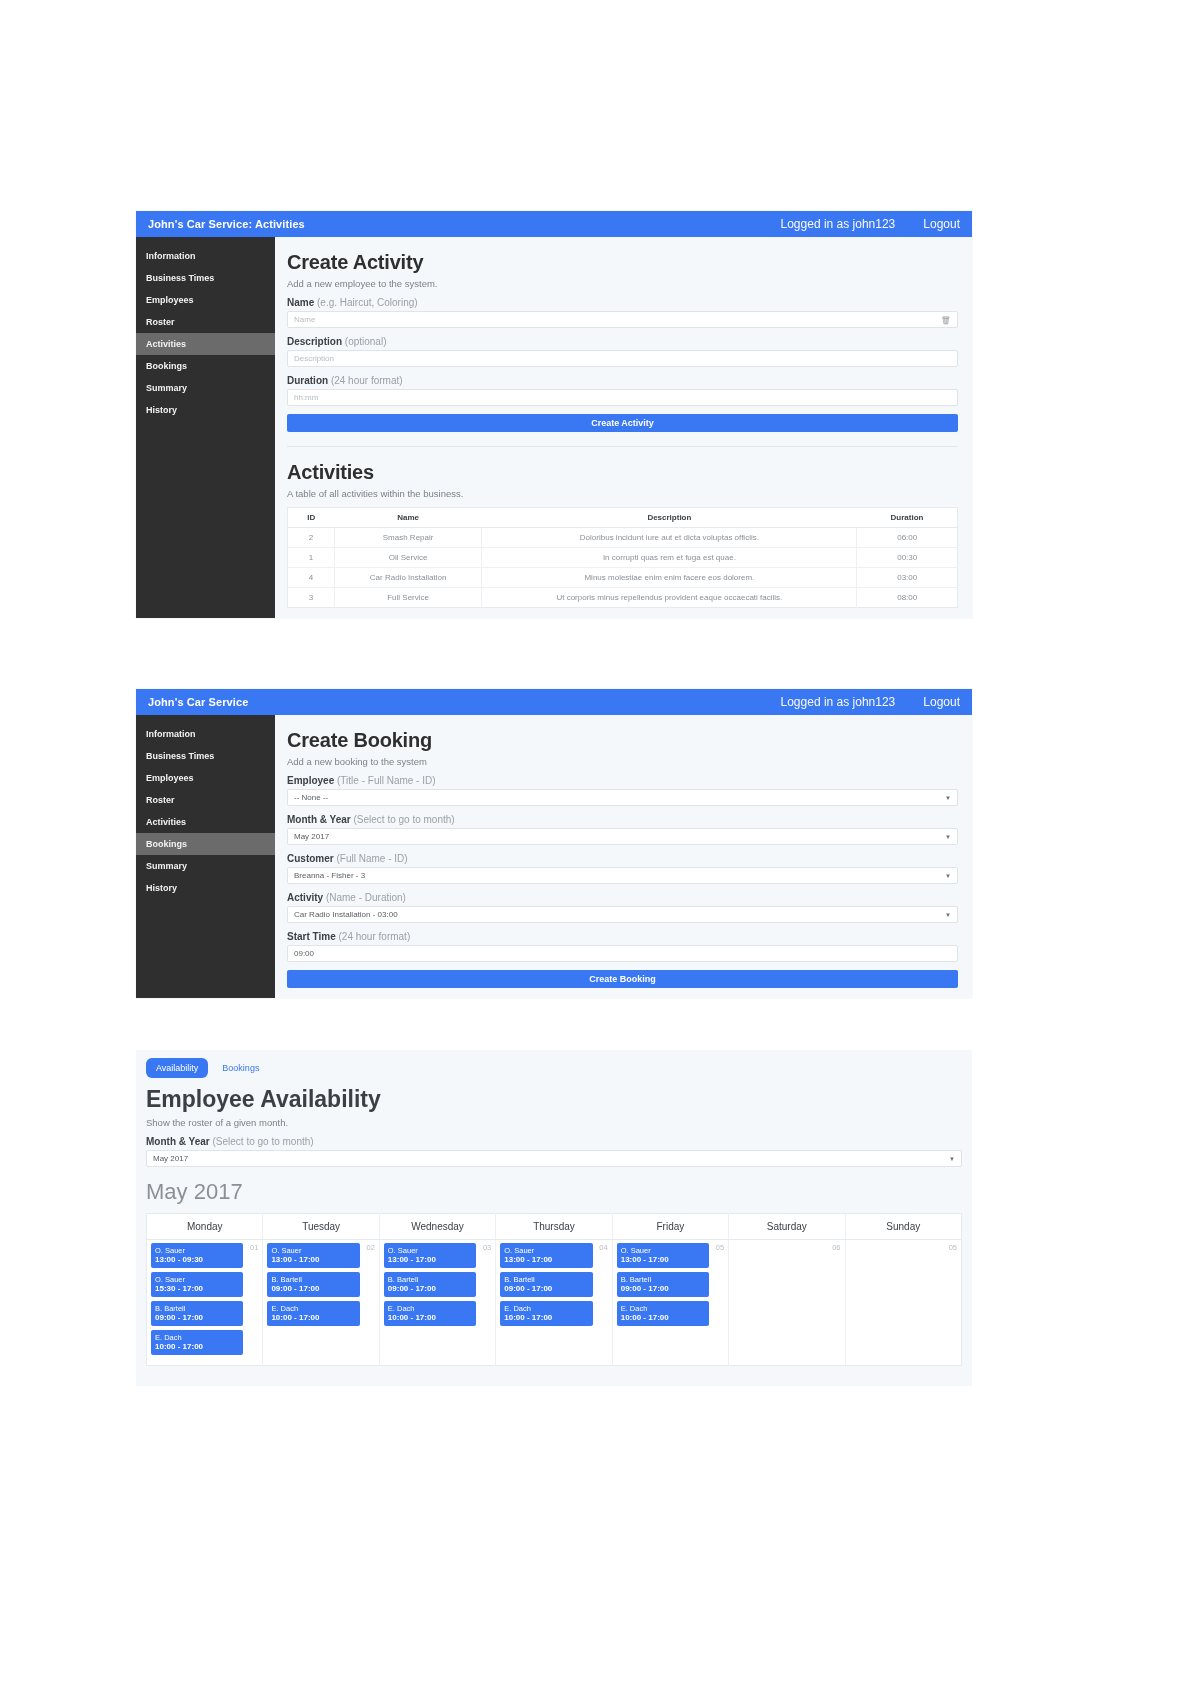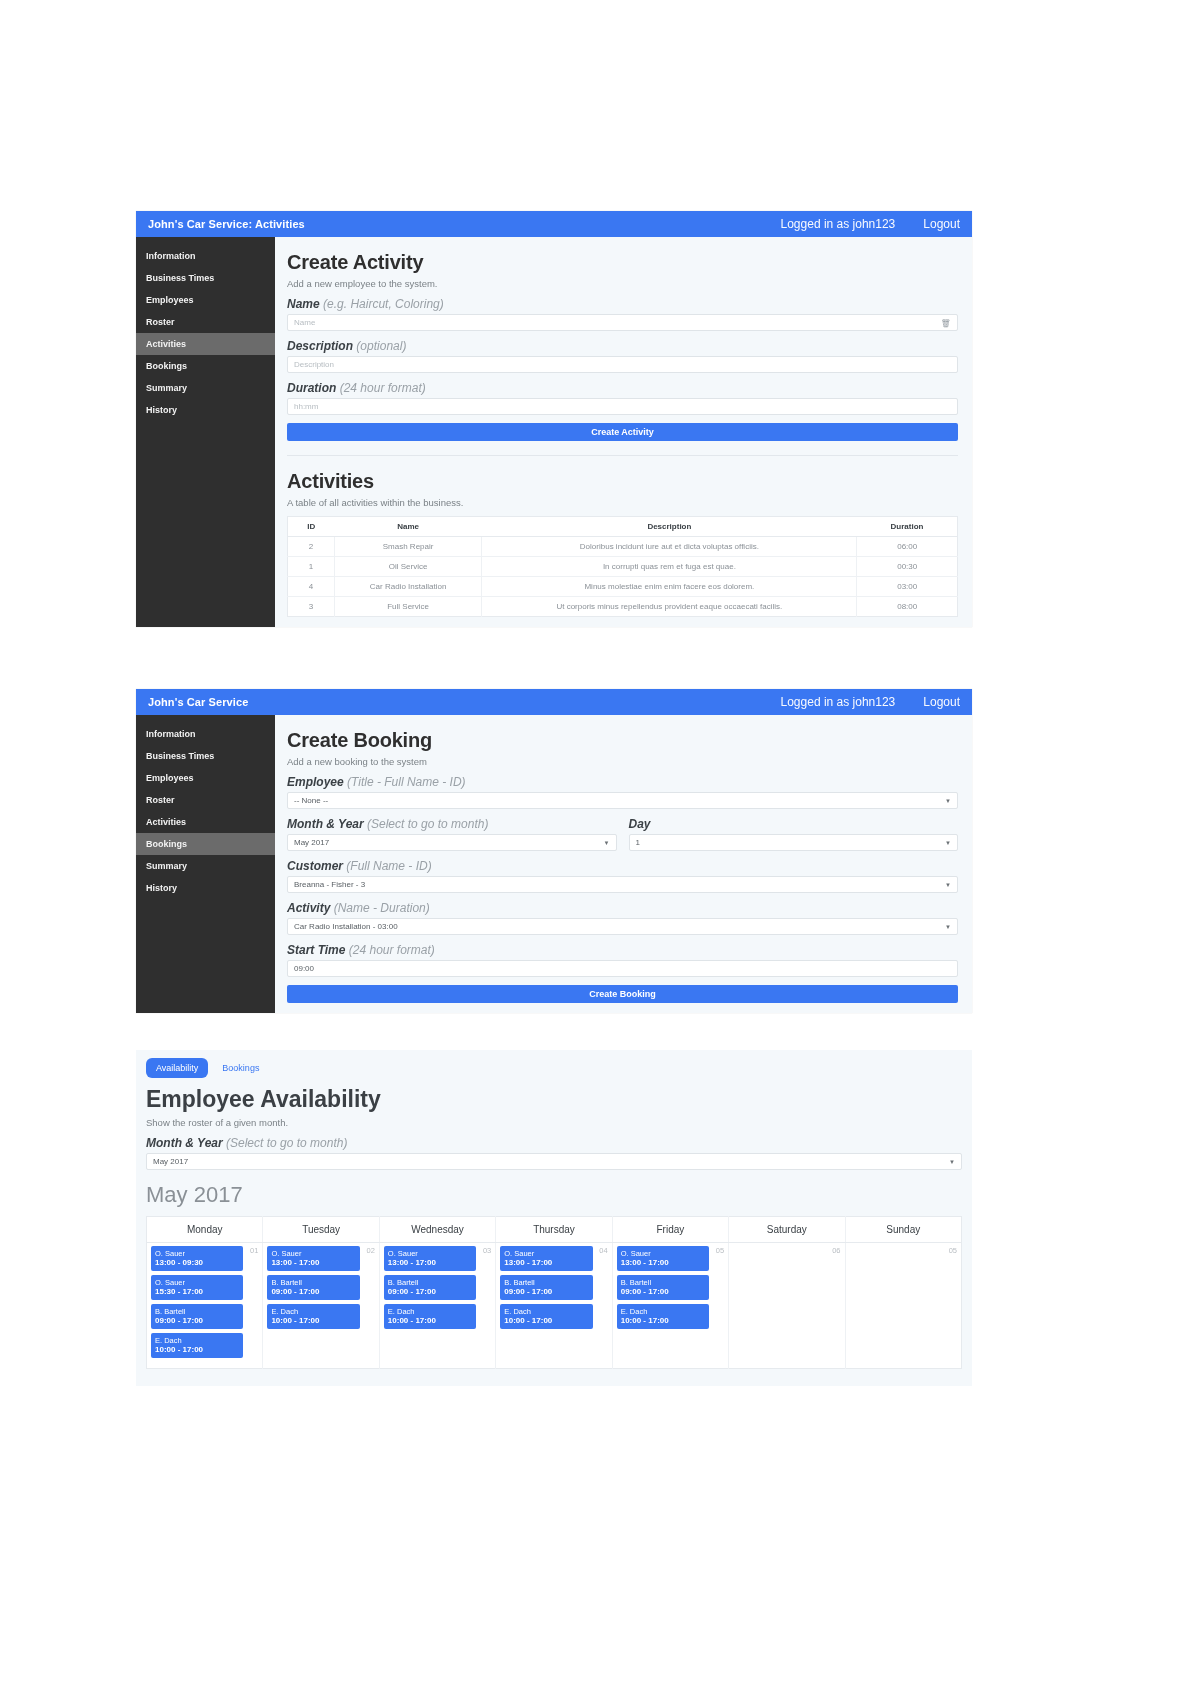--- a/index.html
+++ b/index.html
@@ -50,21 +50,21 @@
   .sidebar-item.active { background: #6b6b6b; }
 
   .content { flex: 1 1 auto; padding: 14px 14px 10px 12px; background: #f4f8fb; }
 
   h1.title {
     font-size: 20px; font-weight: bold; color: #2f2f2f;
     margin: 0 0 4px 0; letter-spacing: -.2px;
   }
   p.subtitle { font-size: 9.5px; color: #7b8287; margin: 0 0 8px 0; }
 
-  .field-label { font-size: 12px; color: #3b4146; font-weight: bold; margin: 0 0 3px 0; font-style: italic; }
+  .field-label { font-size: 10px; color: #3b4146; font-weight: bold; margin: 0 0 3px 0; }
   .field-label .hint { color: #9aa1a7; font-weight: normal; }
 
   .input, .select {
     width: 100%;
     height: 17px;
     border: 1px solid #dfe4e8;
     background: #fff;
     border-radius: 2px;
     font-size: 8px;
     color: #595f64;
@@ -315,30 +315,20 @@
           <div>
             <div class="field-label">
               <span>Month &amp; Year</span>
               <span class="hint">(Select to go to month)</span>
             </div>
             <div class="select">
               <span class="val">May 2017</span>
               <span class="caret">▼</span>
             </div>
           </div>
-          <div>
-            <div class="field-label">
-              <span>Day</span>
-              <span class="hint"></span>
-            </div>
-            <div class="select">
-              <span class="val">1</span>
-              <span class="caret">▼</span>
-            </div>
-          </div>
         </div>
 
         <div class="field-label">
           <span>Customer</span>
           <span class="hint">(Full Name - ID)</span>
         </div>
         <div class="select">
           <span class="val">Breanna - Fisher - 3</span>
           <span class="caret">▼</span>
         </div>

